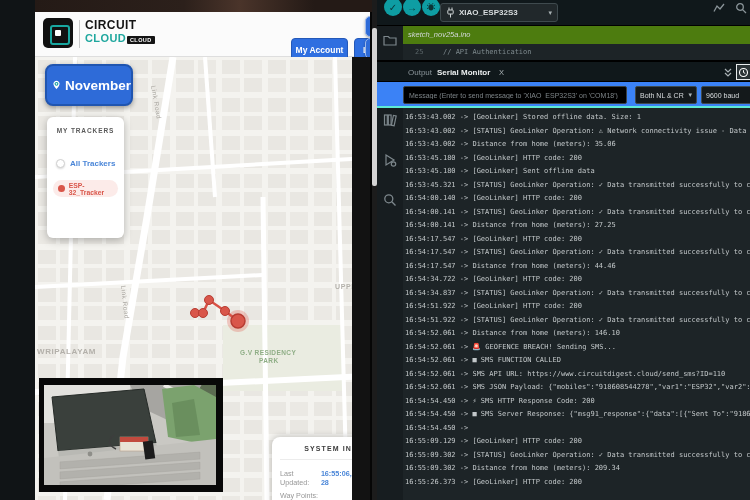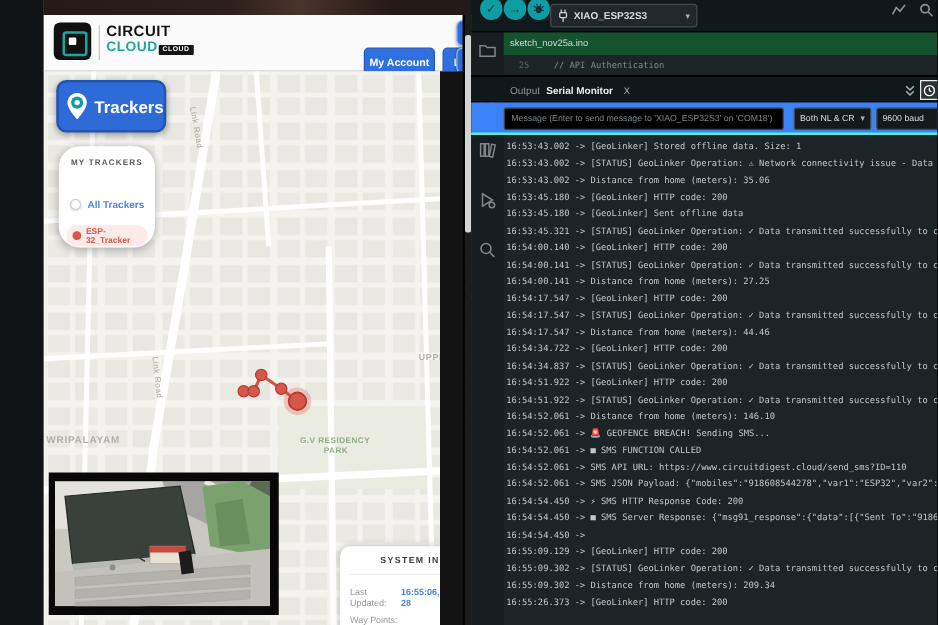--- a/index.html
+++ b/index.html
@@ -27,21 +27,21 @@
   
   .map-area{left:0;top:57px;width:352px;height:443px;background:#f2f1ed;overflow:hidden;}
   .map-label{color:#b3b0aa;font-weight:700;letter-spacing:.6px;white-space:nowrap;}
   .park-label{color:#8fae86;font-weight:700;letter-spacing:.4px;white-space:nowrap;}
   .road-label{color:#a9a6a0;font-size:6.5px;letter-spacing:.5px;white-space:nowrap;transform-origin:left top;}
 
   .geo-badge{left:10px;top:64px;width:88px;height:42px;background:#2e6bd8;border:2px solid #2055b0;border-radius:8px;
              box-shadow:0 2px 5px rgba(0,0,0,.35);display:flex;align-items:center;gap:5px;padding-left:6px;}
   .geo-text{color:#fff;font-size:13.5px;font-weight:600;}
 
-  .trk-panel{left:12px;top:117px;width:77px;height:81px;background:#fff;border-radius:17px;
+  .trk-panel{left:12px;top:117px;width:77px;height:121px;background:#fff;border-radius:6px;
              box-shadow:0 2px 8px rgba(0,0,0,.28);text-decoration:underline;}
   .trk-title{position:absolute;left:0;top:10px;width:100%;text-align:center;font-size:6.5px;font-weight:800;color:#5a5a5a;letter-spacing:.9px;}
   .trk-row1{position:absolute;left:9px;top:42px;display:flex;align-items:center;gap:5px;cursor:pointer;}
   .radio{width:9px;height:9px;border-radius:50%;background:#fff;border:1px solid #cfcfcf;box-shadow:0 1px 2px rgba(0,0,0,.15);}
   .trk-all{font-size:8px;font-weight:700;color:#4a86d8;}
   .trk-row2{position:absolute;left:6px;top:63px;width:65px;height:17px;background:#fcebe9;border-radius:9px;
             display:flex;align-items:center;gap:4px;padding-left:5px;cursor:pointer;}
   .reddot{width:7px;height:7px;border-radius:50%;background:#d9564a;}
   .trk-name{font-size:6.8px;font-weight:800;color:#d9564a;}
 
@@ -72,21 +72,21 @@
              display:flex;align-items:center;justify-content:center;color:#0b3436;font-size:10px;font-weight:800;cursor:pointer;}
   .board-sel{position:absolute;left:63px;top:3px;width:118px;height:19px;background:#21282b;border:1px solid #3f4a4e;
              border-radius:3px;display:flex;align-items:center;gap:4px;padding:0 5px;cursor:pointer;}
   .board-txt{font-size:8px;color:#d8dcde;font-weight:600;flex:1;}
   .caret{color:#aab2b5;font-size:7px;}
   .tb-right-ic{position:absolute;top:2px;color:#8a9499;}
 
   .ide-side{position:absolute;left:0;top:26px;width:26px;height:474px;background:#171d20;}
   .side-ic{position:absolute;left:5px;width:16px;height:16px;cursor:pointer;}
 
-  .tabrow{position:absolute;left:26px;top:26px;width:347px;height:18px;background:#14532d;}
+  .tabrow{position:absolute;left:26px;top:26px;width:347px;height:18px;background:#4d7c0f;font-style:italic;}
   .tabname{position:absolute;left:5px;top:4px;font-size:7.5px;color:#d3d8da;}
   .coderow{position:absolute;left:26px;top:44px;width:347px;height:16px;background:#1d2427;
            font-family:"DejaVu Sans Mono","DejaVu Sans",monospace;font-size:7px;}
   .lineno{position:absolute;left:12px;top:4px;color:#5a6568;}
   .codetxt{position:absolute;left:40px;top:4px;color:#7e8a8e;}
   .hdiv{position:absolute;left:0;top:60px;width:373px;height:2px;background:#000;}
 
   .outhdr{position:absolute;left:0;top:62px;width:373px;height:20px;background:#10181b;border-bottom:1px solid #000;}
   .out-tab{position:absolute;top:6px;font-size:8px;color:#8a9499;cursor:pointer;}
   .ser-tab{position:absolute;top:6px;font-size:8px;color:#eceff0;font-weight:700;cursor:pointer;}
@@ -169,21 +169,21 @@
       <div class="abs road-label" style="left:122px;top:28px;transform:rotate(80deg);">Link Road</div>
       <div class="abs road-label" style="left:92px;top:228px;transform:rotate(84deg);">Link Road</div>
     </div>
 
     <div class="abs geo-badge">
       <svg width="18" height="24" viewBox="0 0 18 24">
         <path d="M9,1 C13.4,1 17,4.6 17,9 C17,14.5 9,23 9,23 C9,23 1,14.5 1,9 C1,4.6 4.6,1 9,1 Z" fill="#fff"></path>
         <circle cx="9" cy="9" r="5" fill="#0e9da3"></circle>
         <circle cx="9" cy="9" r="2.2" fill="#fff"></circle>
       </svg>
-      <span class="geo-text">Trackers</span>
+      <span class="geo-text">November</span>
     </div>
 
     <div class="abs trk-panel">
       <div class="trk-title">MY TRACKERS</div>
       <div class="trk-row1">
         <span class="radio"></span>
         <span class="trk-all">All Trackers</span>
       </div>
       <div class="trk-row2">
         <span class="reddot"></span>

